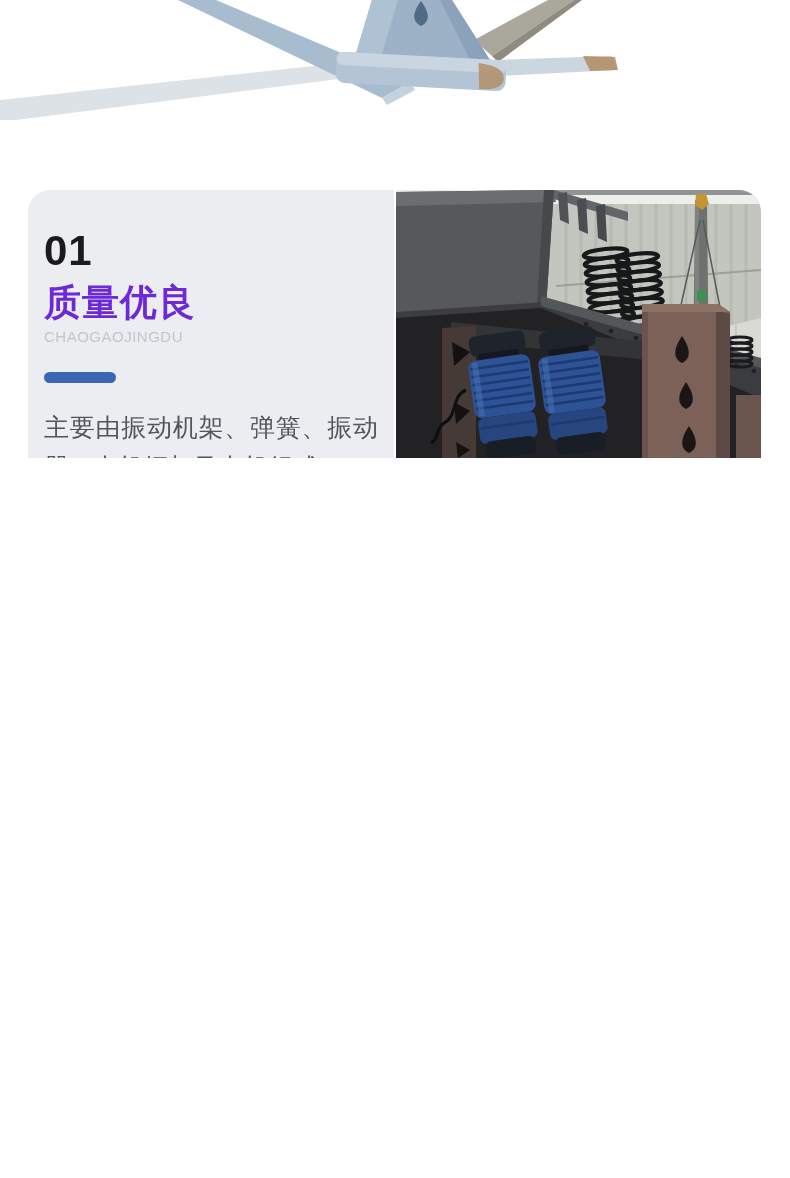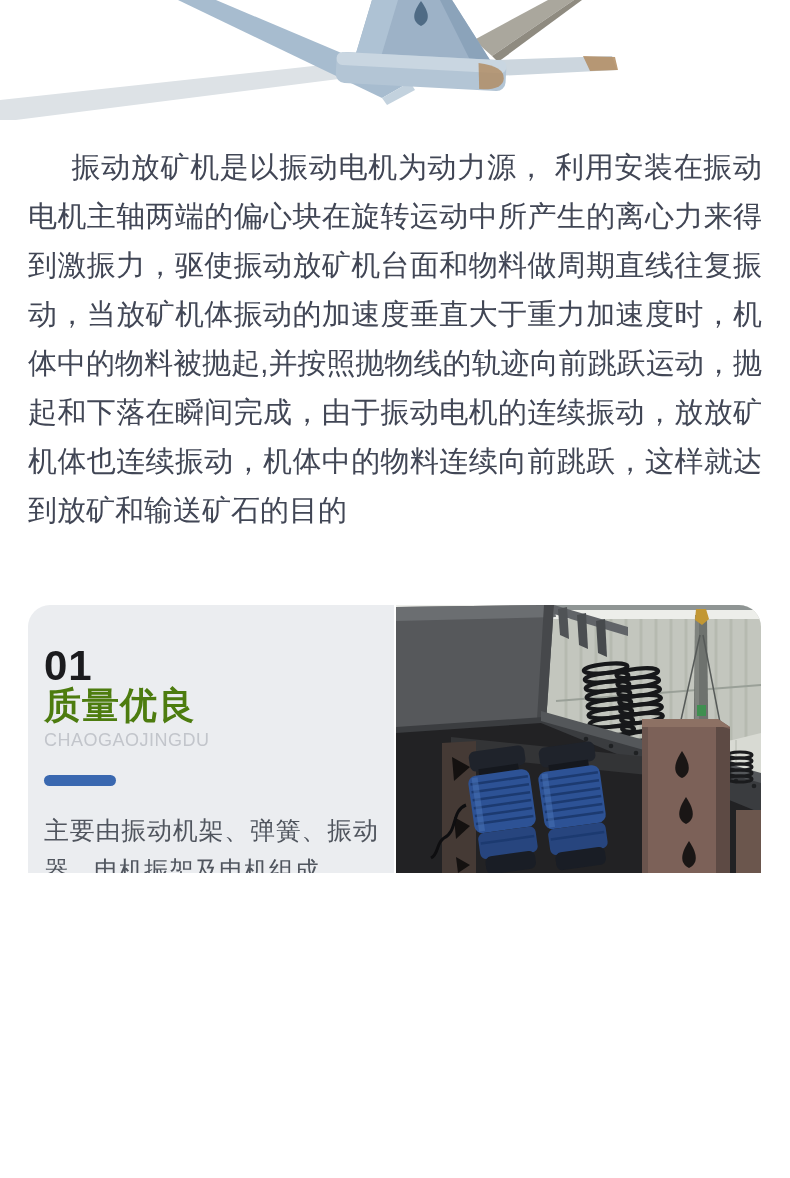--- a/index.html
+++ b/index.html
@@ -31,22 +31,22 @@
   .dot-large{width:15px;height:15px;background:#2b4a8c;}
   .dot-small.light{background:#47659e;}
   
   .detail-row{display:flex;margin:70px 28px 0;height:268px;}
   .detail-card{
     width:366px;height:268px;box-sizing:border-box;flex:none;
     background:#ebedf0;border-radius:22px 0 0 0;
     padding:40px 16px 0;overflow:hidden;
   }
   .card-num{font-size:42px;line-height:42px;font-weight:700;color:#1b1b1e;letter-spacing:1px;}
-  .card-title{font-size:37px;line-height:37px;font-weight:700;color:#4d7c0f;letter-spacing:1px;}
-  .card-sub{margin-top:8px;font-size:18px;line-height:16px;color:#c2c5cb;letter-spacing:0.5px;}
+  .card-title{margin-top:12px;font-size:37px;line-height:37px;font-weight:700;color:#6d28d9;letter-spacing:1px;}
+  .card-sub{margin-top:8px;font-size:15px;line-height:16px;color:#c2c5cb;letter-spacing:0.5px;}
   .accent-bar{margin-top:27px;width:72px;height:11px;border-radius:6px;background:#3a68b0;}
   .card-desc{margin:24px 0 0;font-size:25px;line-height:40px;color:#50555e;text-align:justify;}
   .detail-photo{
     width:365px;height:268px;flex:none;margin-left:2px;
     border-radius:0 22px 0 0;overflow:hidden;
   }
   svg{display:block;}
 </style>
 </head>
 <body>
@@ -75,21 +75,20 @@
       <g transform="rotate(3 420 72)">
         <rect x="336" y="56" width="170" height="31" rx="9" fill="#b3c5d5"></rect>
         <rect x="336" y="56" width="170" height="13" rx="6" fill="#c9d6e1"></rect>
         <path d="M478,60 q26,2 26,14 q0,12 -24,12 z" fill="#b08a5f" opacity="0.8"></path>
       </g>
 
       <path d="M421,1 C413,12 411,21 421,26 C431,21 429,12 421,1 Z" fill="#4f6b85"></path>
     </svg>
   </div>
 
-  <p class="intro">振动放矿机是以振动电机为动力源， 利用安装在振动电机主轴两端的偏心块在旋转运动中所产生的离心力来得到激振力，驱使振动放矿机台面和物料做周期直线往复振动，当放矿机体振动的加速度垂直大于重力加速度时，机体中的物料被抛起,并按照抛物线的轨迹向前跳跃运动，抛起和下落在瞬间完成，由于振动电机的连续振动，放放矿机体也连续振动，机体中的物料连续向前跳跃，这样就达到放矿和输送矿石的目的</p>
 
 
   <div class="detail-row">
 
     <div class="detail-card">
       <div class="card-num">01</div>
       <div class="card-title">质量优良</div>
       <div class="card-sub">CHAOGAOJINGDU</div>
       <div class="accent-bar"></div>
       <p class="card-desc">主要由振动机架、弹簧、振动器、电机振架及电机组成</p>

